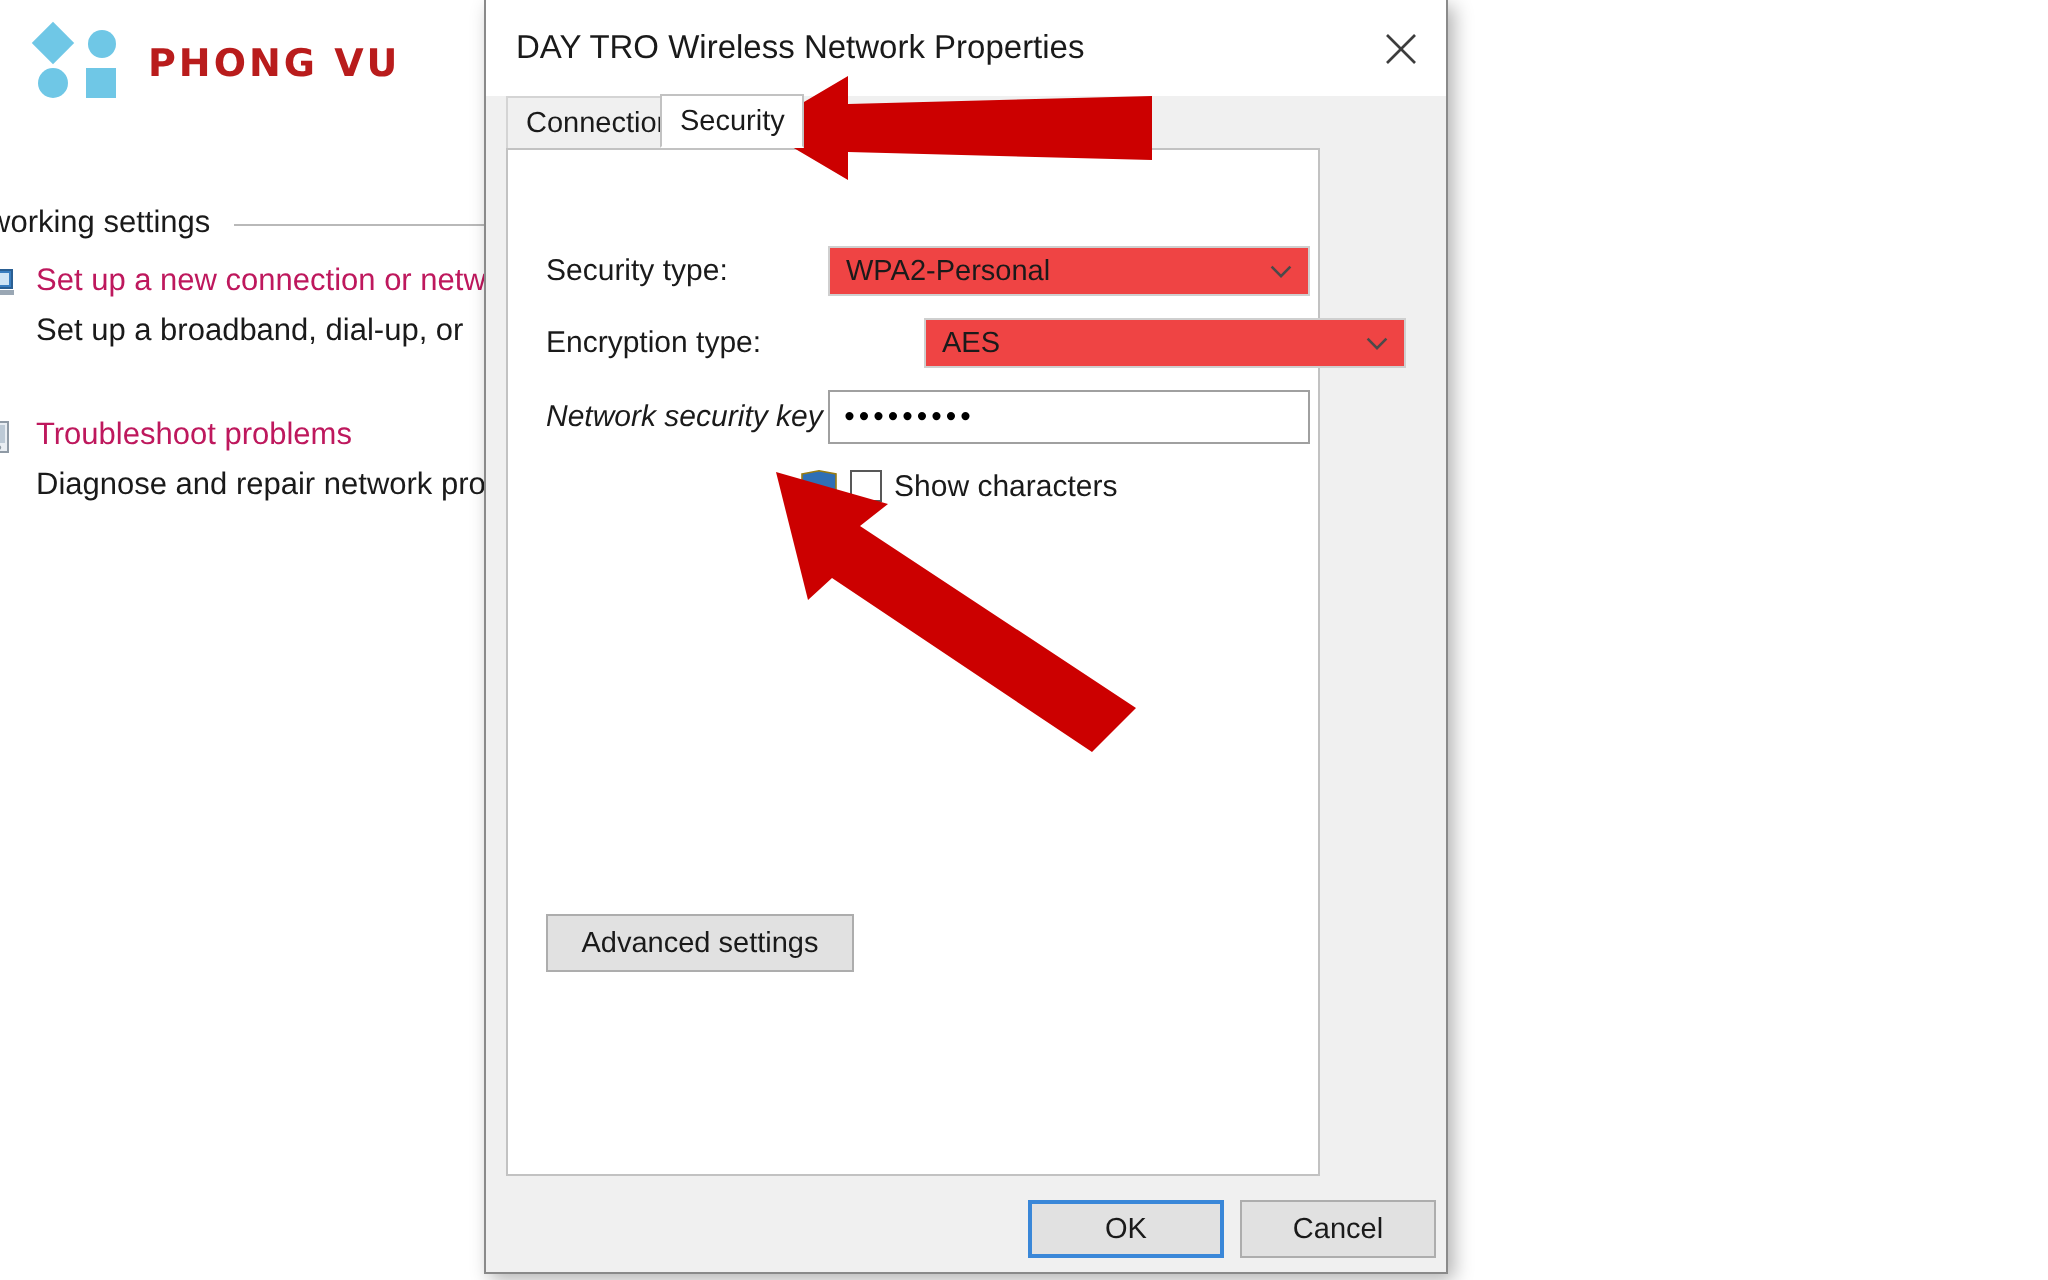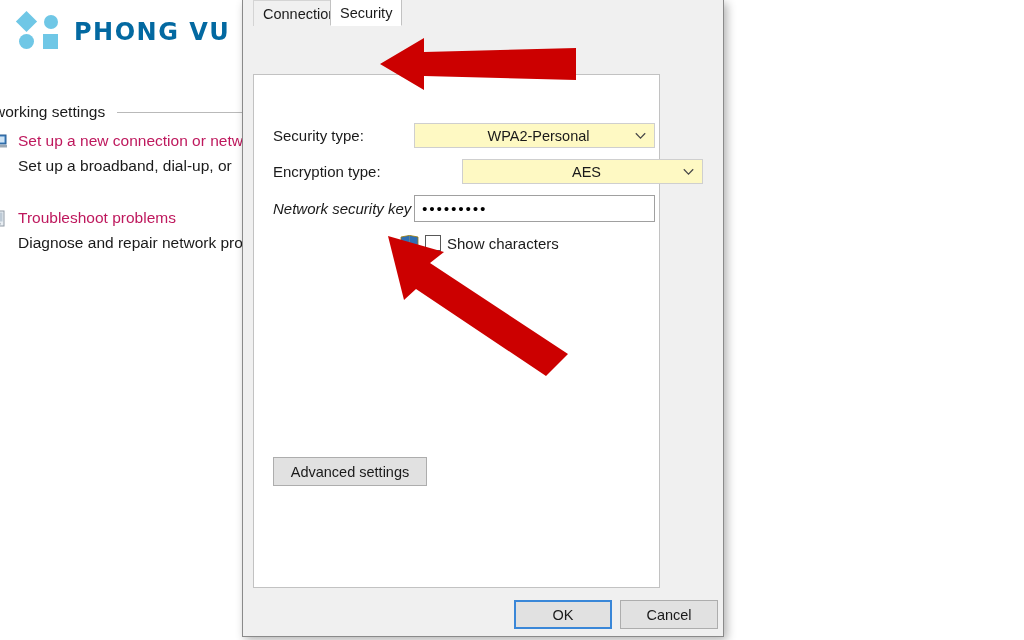--- a/index.html
+++ b/index.html
@@ -61,23 +61,23 @@
   }
   .mark-square {
     position: absolute;
     left: 25px; top: 22px;
     width: 15px; height: 15px;
     background: #6fc7e6;
   }
   #brand-text {
     font-family: "DejaVu Sans", sans-serif;
     font-weight: bold;
-    font-size: 24px;
+    font-size: 19px;
     letter-spacing: 1.5px;
-    color: #0369a1;
+    color: #b91c1c;
     line-height: 1;
   }
 
   
   #net-heading {
     position: absolute;
     left: -62px;
     top: 103px;
     width: 420px;
     display: flex;
@@ -230,27 +230,26 @@
   .field-label {
     width: 141px;
     font-size: 15px;
     color: #1a1a1a;
     white-space: nowrap;
   }
   .combo {
     position: relative;
     width: 241px;
     height: 25px;
-    background: #fef9c3;
+    background: #ef4444;
     border: 1px solid #cfcfcf;
     box-sizing: border-box;
     display: flex;
     align-items: center;
     cursor: default;
-    justify-content: center;
   }
   .combo .combo-value {
     font-size: 14.5px;
     color: #1a1a1a;
     padding-left: 8px;
     white-space: nowrap;
   }
   .combo .chevron {
     position: absolute;
     right: 8px;
@@ -399,20 +398,29 @@
       </svg>
       <span class="net-link">Troubleshoot problems</span>
     </div>
     <div class="net-desc">Diagnose and repair network pro</div>
   </div>
 
 </div>
 
 <div id="dialog">
 
+  <div id="titlebar">
+    <div id="dialog-title">DAY TRO Wireless Network Properties</div>
+    <div id="close-button">
+      <svg width="17" height="17" viewBox="0 0 17 17">
+        <line x1="1.5" y1="1.5" x2="15.5" y2="15.5" stroke="#3d3d3d" stroke-width="1.3"></line>
+        <line x1="15.5" y1="1.5" x2="1.5" y2="15.5" stroke="#3d3d3d" stroke-width="1.3"></line>
+      </svg>
+    </div>
+  </div>
 
   <div id="tabstrip">
     <div class="tab inactive">Connection</div>
     <div class="tab active">Security</div>
   </div>
 
   <div id="panel">
 
     <div class="field-row" id="row-security">
       <div class="field-label">Security type:</div>

